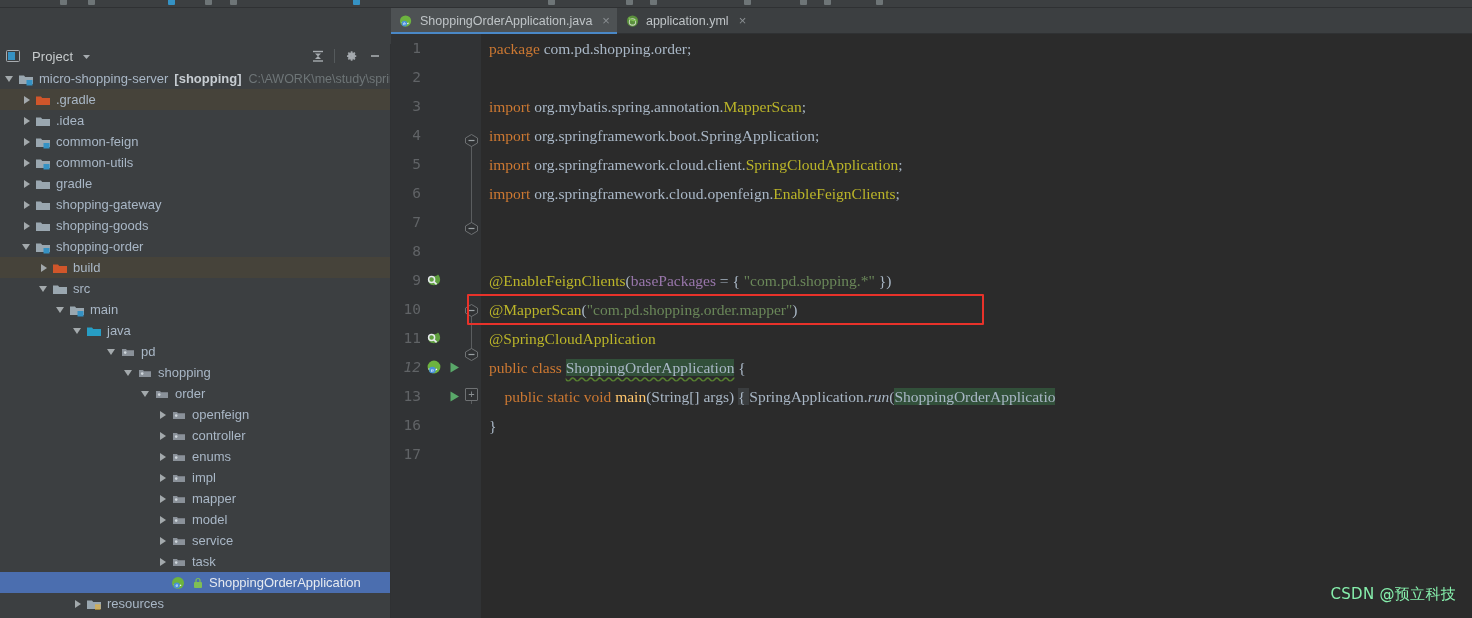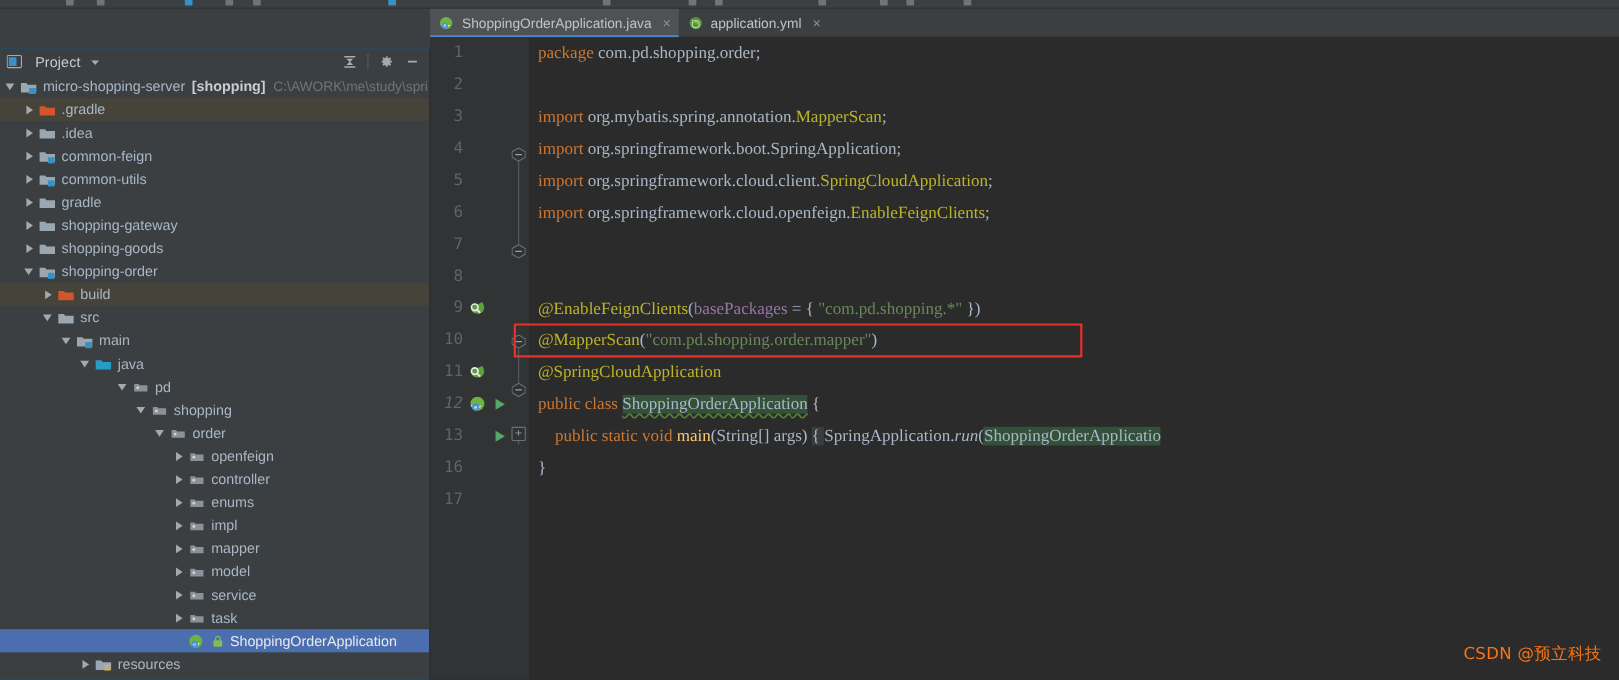--- a/index.html
+++ b/index.html
@@ -224,21 +224,21 @@
     position: absolute;
     border: 2px solid #e8322a;
     pointer-events: none;
     border-radius: 1px;
   }
 
   
   .watermark {
     position: absolute;
     right: 16px; bottom: 14px;
-    color: #f97316;
+    color: #86efac;
     font-size: 15px;
     font-family: "DejaVu Sans", sans-serif;
     letter-spacing: .3px;
   }
 </style>
 </head>
 <body>
 
 <div id="app">
 

